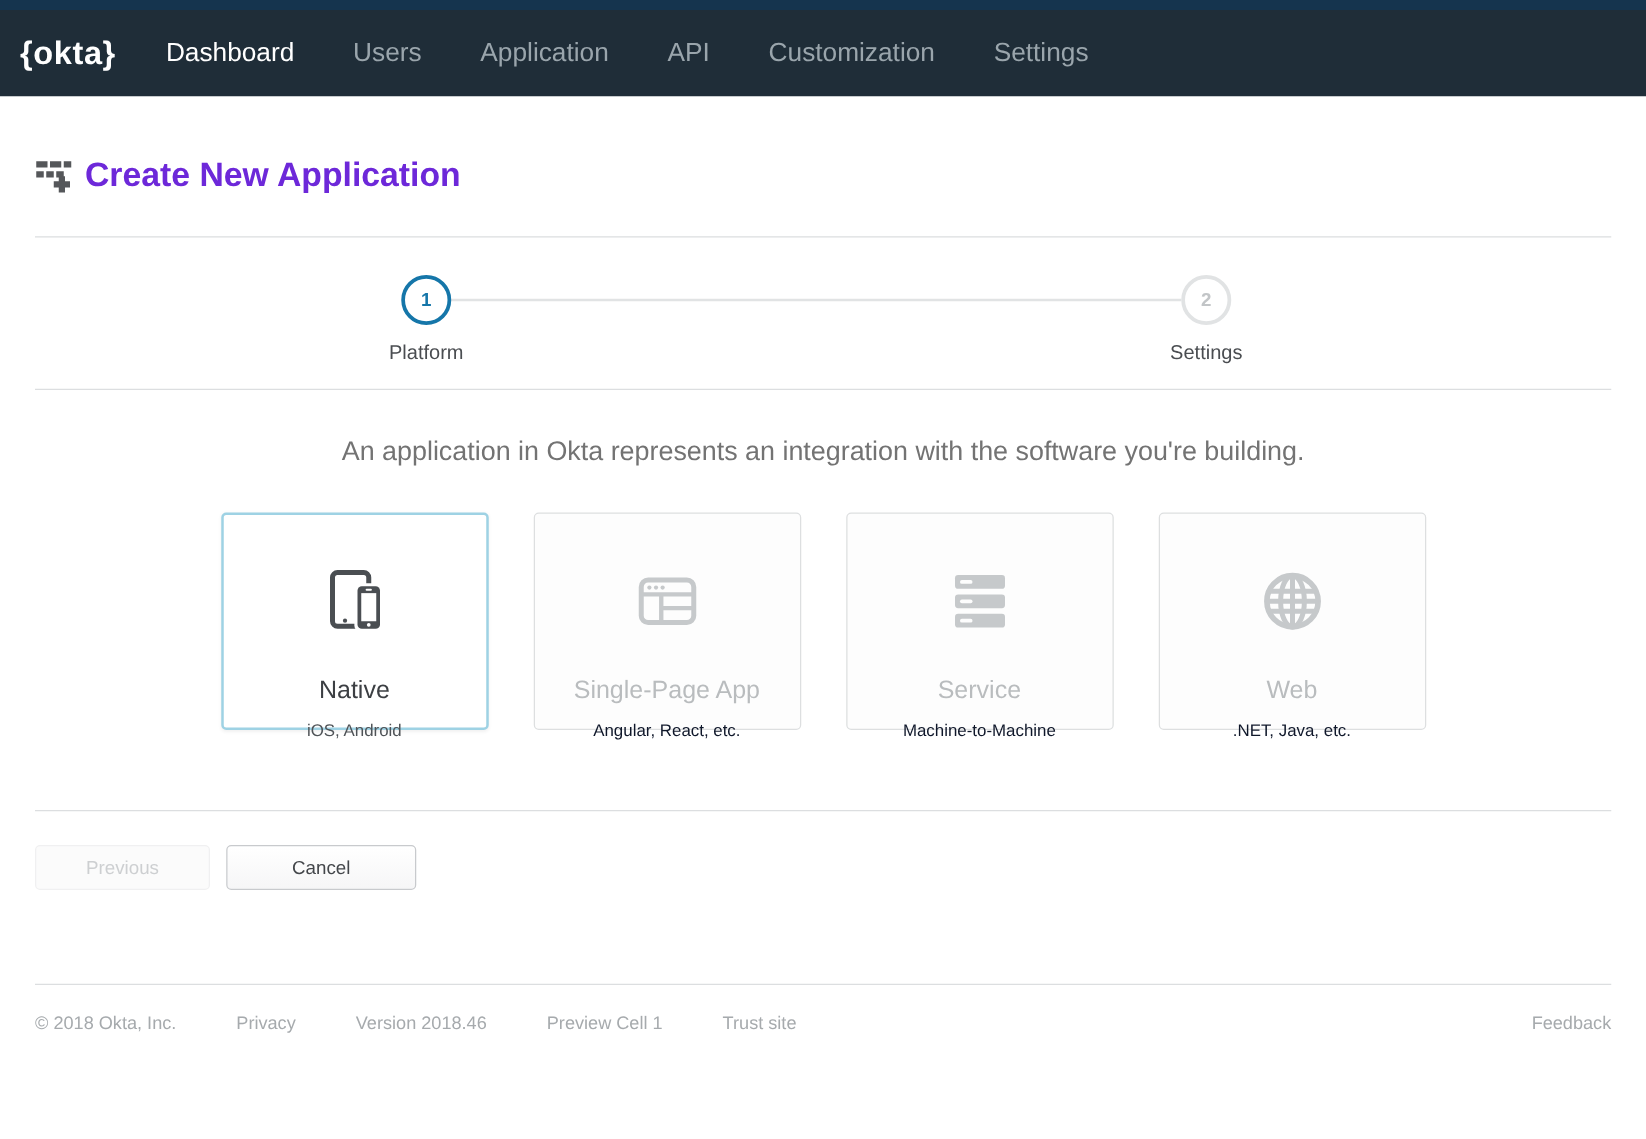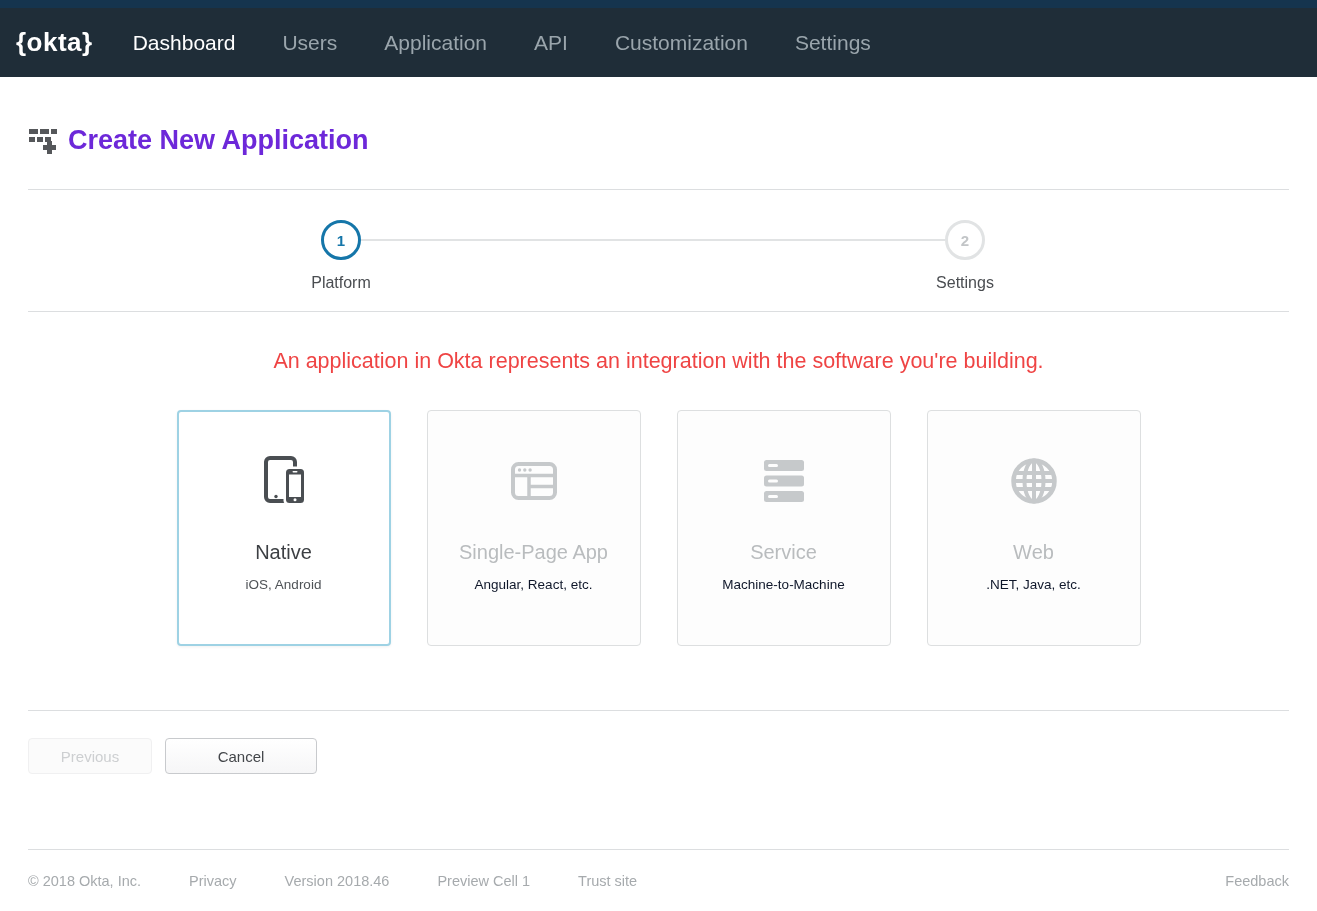--- a/index.html
+++ b/index.html
@@ -72,33 +72,33 @@
   }
   .step.active .step-circle { border: 3px solid #1576a9; color: #1576a9; }
   .step.inactive .step-circle { border: 3px solid #e1e3e4; color: #c2c5c7; }
   .step-label { margin-top: 14px; font-size: 16px; color: #4a4d51; }
 
   
   .intro {
     text-align: center;
     padding-top: 36px;
     font-size: 21.5px;
-    color: #ef4444;
+    color: #737373;
     line-height: 26px;
   }
 
   
   .cards {
     display: flex;
     justify-content: center;
     gap: 36px;
     margin-top: 36px;
   }
   .card {
-    width: 214px; height: 236px;
+    width: 214px; height: 174px;
     border-radius: 4px;
     display: flex; flex-direction: column; align-items: center;
     padding-top: 42px;
     cursor: pointer;
     background: #fdfdfd;
     border: 1px solid #dddfe0;
   }
   .card.selected {
     background: #ffffff;
     border: 2px solid #9ed2e4;
@@ -121,21 +121,21 @@
     align-items: center;
   }
   .btn {
     height: 36px;
     border-radius: 4px;
     font-family: inherit;
     font-size: 15px;
     cursor: pointer;
   }
   .btn-previous {
-    width: 124px;
+    width: 140px;
     background: #fbfbfb;
     border: 1px solid #f0f0f1;
     color: #cdcfd1;
     cursor: default;
   }
   .btn-cancel {
     width: 152px;
     margin-left: 13px;
     background: linear-gradient(#ffffff, #f6f6f7);
     border: 1px solid #c8cacd;

